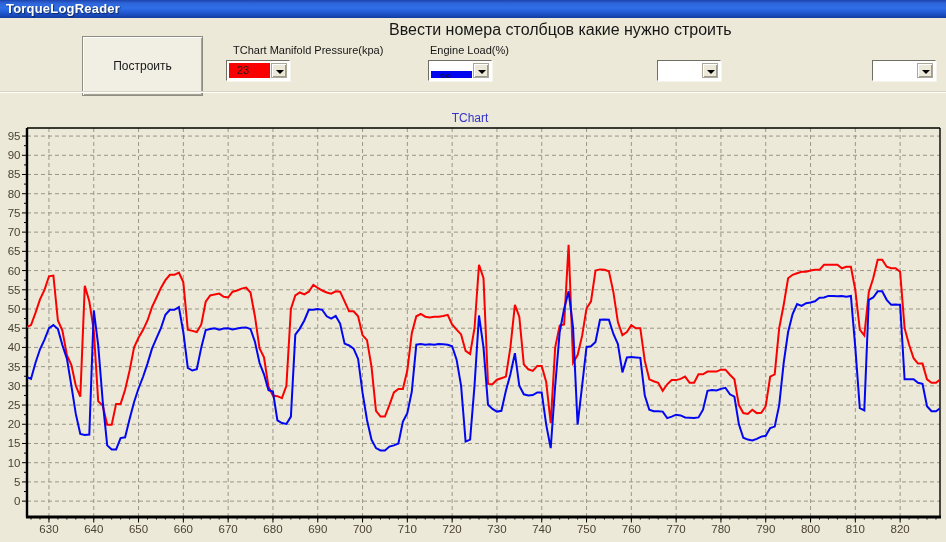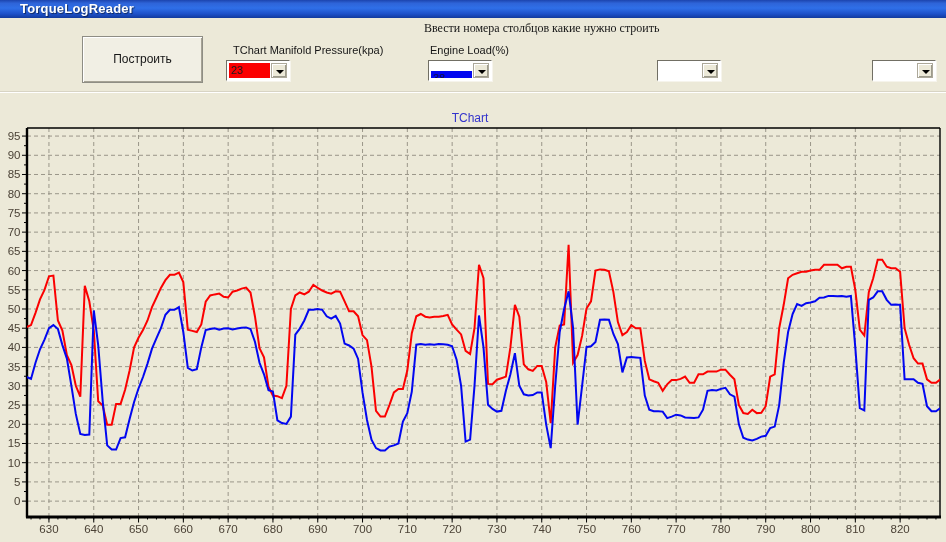--- a/index.html
+++ b/index.html
@@ -5,43 +5,43 @@
   * { margin:0; padding:0; box-sizing:border-box; }
   html,body { width:946px; height:542px; }
   body {
     position:relative; background:#ece9d8; overflow:hidden;
     font-family:"Liberation Sans", sans-serif; -webkit-font-smoothing:antialiased;
   }
   .titlebar {
     position:absolute; left:0; top:0; width:946px; height:18px;
     background:linear-gradient(180deg,#1c44ae 0%,#2e64d8 18%,#2f6fe8 45%,#1d50c8 78%,#123a9d 100%);
     color:#fff; font-weight:bold; font-size:13px; line-height:18px;
-    padding-left:20px; text-shadow:1px 1px 1px rgba(0,0,0,.55);
+    padding-left:6px; text-shadow:1px 1px 1px rgba(0,0,0,.55);
     letter-spacing:.2px;
   }
   .instruction {
-    position:absolute; left:424px; top:21px; font-size:12px; color:#161616; white-space:nowrap;font-family:Liberation Serif, serif;
+    position:absolute; left:389px; top:21px; font-size:16px; color:#161616; white-space:nowrap;
   }
   .build-btn {
-    position:absolute; left:82px; top:36px; width:121px; height:47px;
+    position:absolute; left:82px; top:36px; width:121px; height:60px;
     background:#f1efe4; border:1px solid #8e8d84;
     box-shadow:inset 1px 1px 0 #ffffff, inset -1px -1px 0 #a5a294;
     font-size:12px; color:#161616; text-align:center; line-height:45px;
     cursor:default; font-family:"Liberation Sans",sans-serif;
   }
   .field-label { position:absolute; top:44px; font-size:11px; color:#161616; white-space:nowrap; }
   .combo {
     position:absolute; top:60px; width:64px; height:21px; background:#fff;
     border-top:1px solid #716f64; border-left:1px solid #716f64;
     border-bottom:1px solid #ffffff; border-right:1px solid #ffffff;
     box-shadow:1px 1px 0 #f6f4ec;
   }
   .combo-field {
     position:absolute; left:2px; top:2px; bottom:2px; right:19px;
-    font-size:11px; line-height:15px; padding-left:2px; color:#1c1c1c; overflow:hidden;
+    font-size:11px; line-height:15px; padding-left:8px; color:#1c1c1c; overflow:hidden;
   }
   .combo-btn {
     position:absolute; right:2px; top:2px; bottom:2px; width:16px;
     background:#ece9d8; border:1px solid #aca899;
     box-shadow:inset 1px 1px 0 #fff, inset -1px -1px 0 #9d9b8d;
   }
   .combo-arrow {
     position:absolute; left:4px; top:6px; width:0; height:0;
     border-left:4px solid transparent; border-right:4px solid transparent;
     border-top:4px solid #000;

